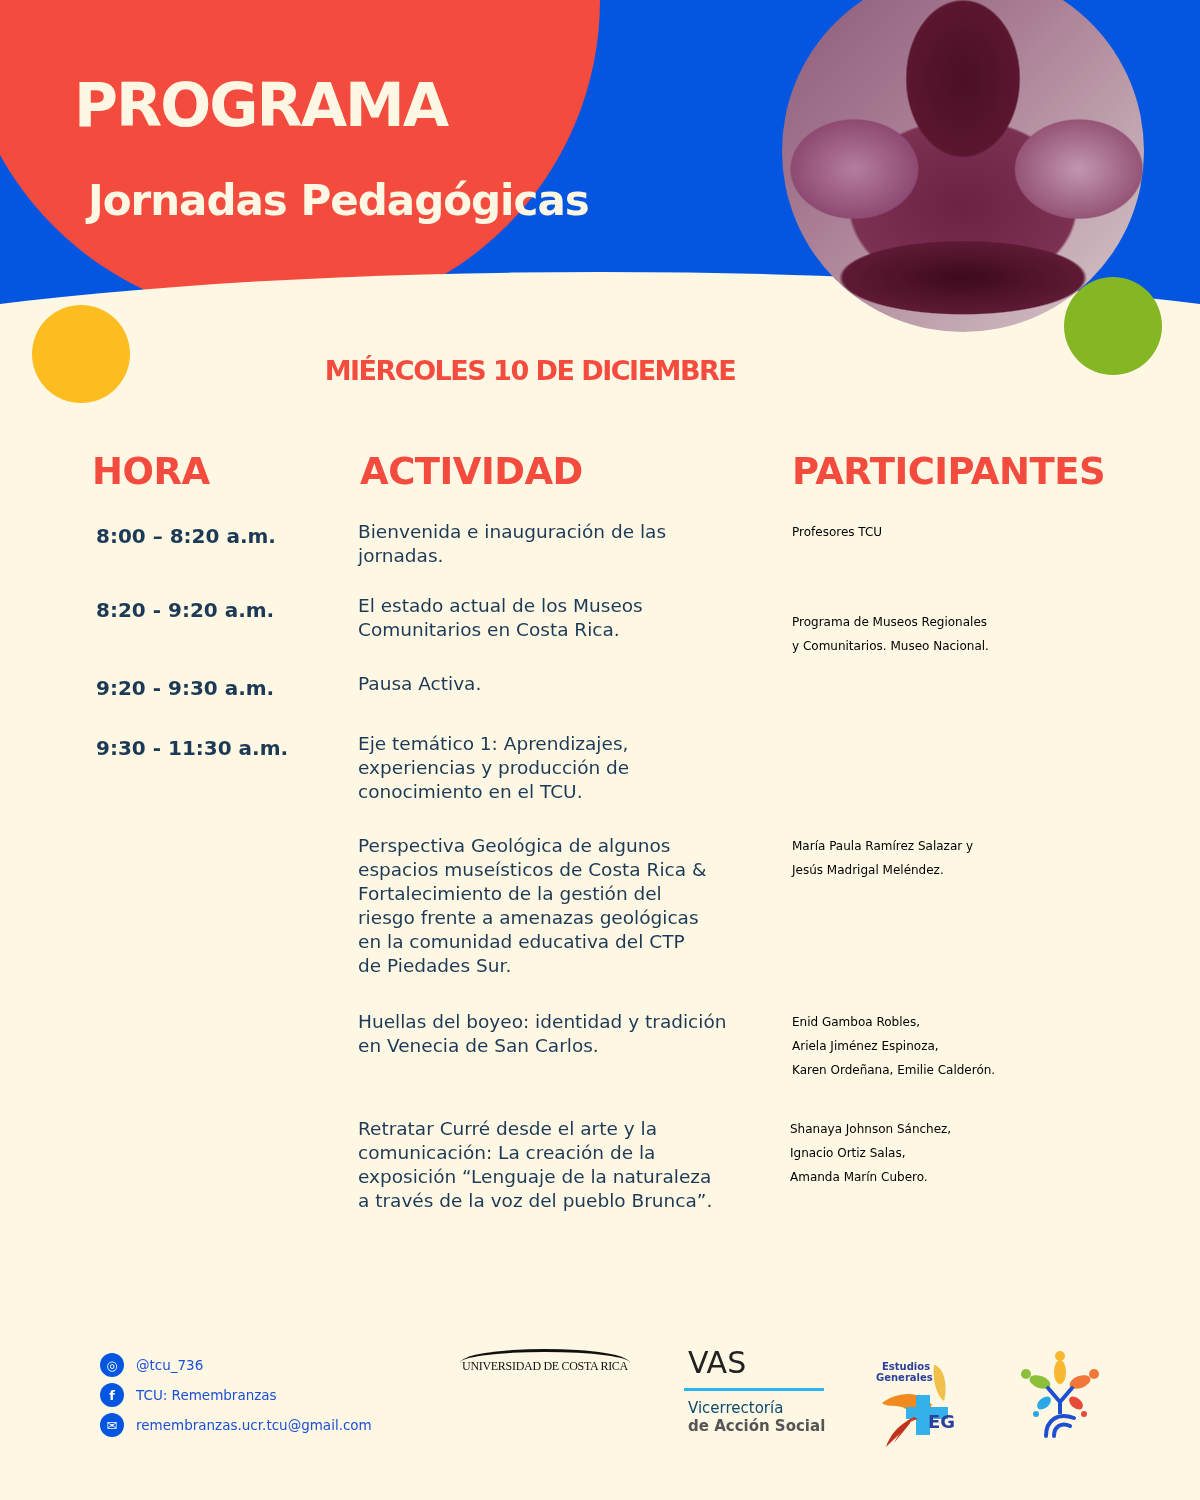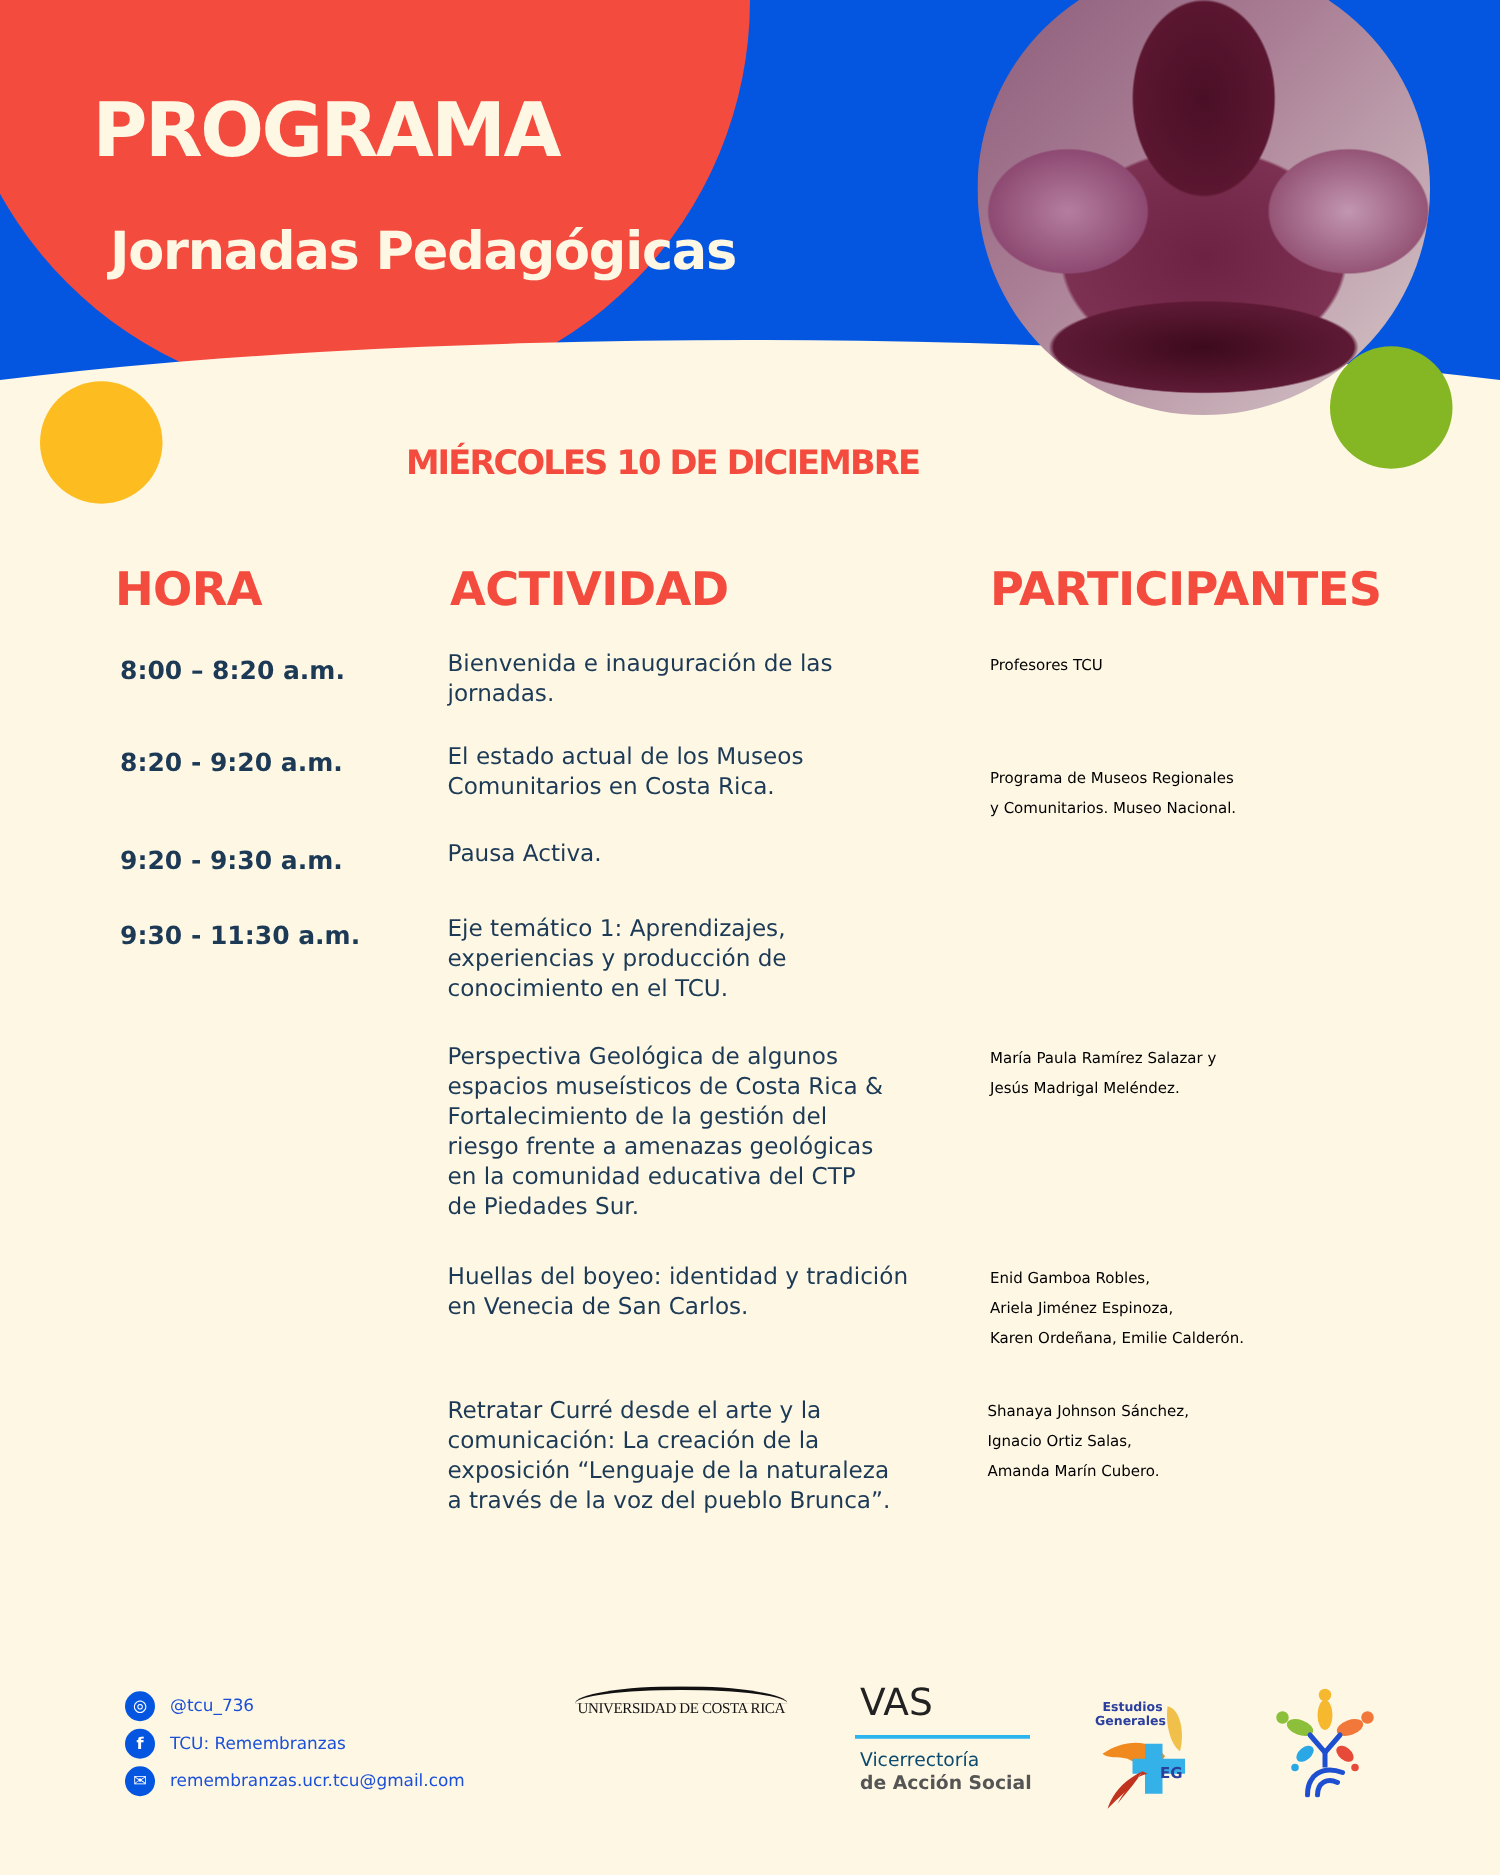--- a/index.html
+++ b/index.html
@@ -211,21 +211,21 @@
     <path d="M10 48 C30 34 52 38 60 50 C54 60 40 58 30 52 C22 50 14 52 10 48 Z" fill="#f08a1e"></path>
     <rect x="44" y="40" width="14" height="40" fill="#33b1e8"></rect>
     <rect x="34" y="52" width="42" height="12" fill="#33b1e8"></rect>
     <path d="M42 62 C36 72 24 82 14 92 C18 80 26 70 42 62 Z" fill="#c0331e"></path>
     <path d="M42 62 C36 72 28 80 22 88 C30 74 36 66 46 64 Z" fill="#c0331e"></path>
   </svg>
   <div style="position:absolute; left:4px; top:6px; font-family:'DejaVu Sans',sans-serif; font-size:10px; font-weight:bold; color:#2b3f9e; line-height:11px;">
     <div style="padding-left:6px;">Estudios</div>
     <div>Generales</div>
   </div>
-  <div style="position:absolute; left:56px; top:56px; font-family:'DejaVu Sans',sans-serif; font-size:12px; font-weight:bold; color:#2b3f9e;">EG</div>
+  <div style="position:absolute; left:56px; top:56px; font-family:'DejaVu Sans',sans-serif; font-size:18px; font-weight:bold; color:#2b3f9e;">EG</div>
 </div>
 
 <div class="logo" style="left:1018px; top:1348px; width:86px; height:90px;">
   <svg width="86" height="90" viewBox="0 0 86 90">
     <circle cx="42" cy="8" r="5" fill="#f5b82e"></circle>
     <ellipse cx="42" cy="24" rx="6" ry="12" fill="#f5b82e"></ellipse>
     <circle cx="8" cy="26" r="5" fill="#8cbf3a"></circle>
     <ellipse cx="22" cy="34" rx="11" ry="6" fill="#8cbf3a" transform="rotate(20 22 34)"></ellipse>
     <circle cx="76" cy="26" r="5" fill="#f2773a"></circle>
     <ellipse cx="62" cy="34" rx="11" ry="6" fill="#f2773a" transform="rotate(-20 62 34)"></ellipse>

